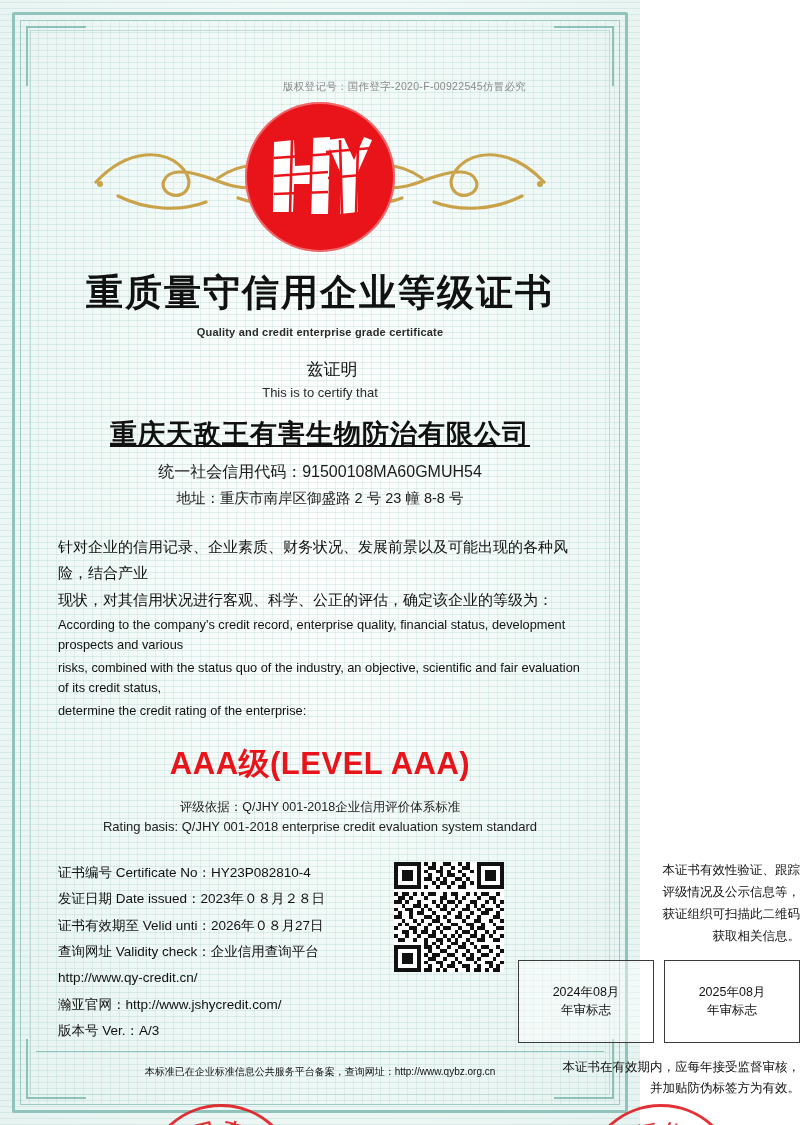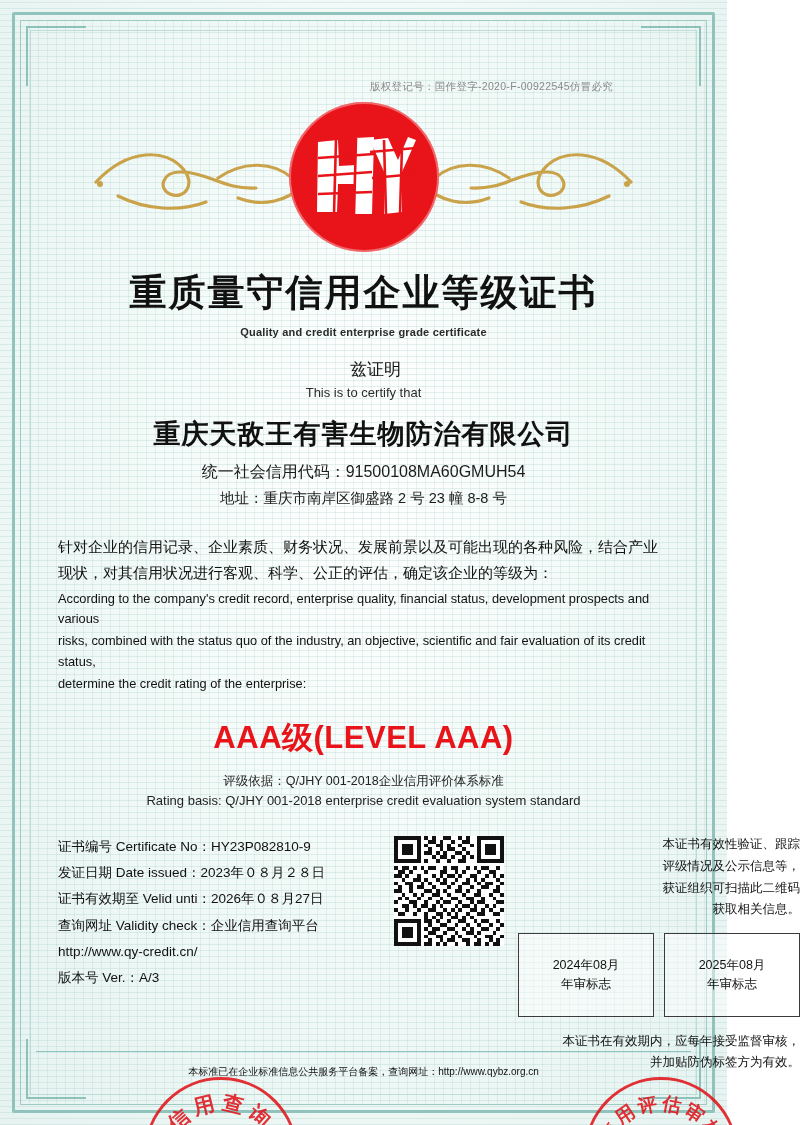--- a/index.html
+++ b/index.html
@@ -4,21 +4,21 @@
 <style>
   html,body{margin:0;padding:0;}
   body{
     width:800px;height:1125px;
     background:#ffffff;
     font-family:"Liberation Sans", sans-serif;
     overflow:hidden;
   }
   .cert{
     position:relative;
-    width:727px;height:1125px;
+    width:640px;height:1125px;
     box-sizing:border-box;
     background:
       repeating-linear-gradient(0deg, rgba(168,205,200,.30) 0px, rgba(168,205,200,.30) 1px, rgba(255,255,255,0) 1px, rgba(255,255,255,0) 6px),
       radial-gradient(ellipse at 50% 42%, #ffffff 0%, #f2faf8 45%, #e6f3f0 100%);
     padding:14px;
   }
   .border-outer{
     position:absolute;inset:12px;
     border:3px solid #8fc3bb;
     border-radius:2px;
@@ -73,21 +73,21 @@
     margin-top:10px;
     text-align:center;
   }
   .title-en{
     font-size:11px;color:#2a2a2a;margin-top:8px;letter-spacing:.2px;font-weight:bold;
   }
   .certify-cn{font-size:17px;color:#111;margin-top:20px;padding-left:24px;}
   .certify-en{font-size:13px;color:#2b2b2b;margin-top:4px;}
 
   .company{
-    font-size:27px;font-weight:bold;color:#111;margin-top:16px;letter-spacing:1px;
+    font-size:27px;font-weight:bold;color:#111;margin-top:16px;letter-spacing:1px;text-decoration:underline;
   }
   .code{font-size:16px;color:#1b1b1b;margin-top:10px;}
   .addr{font-size:14.5px;color:#1b1b1b;margin-top:6px;}
 
   .body-text{
     margin-top:26px;text-align:left;color:#111;
     font-size:15px;line-height:1.75;
   }
   .body-text .en{font-size:12.8px;line-height:1.6;color:#111;margin-top:2px;}
 
@@ -228,25 +228,26 @@
       <div class="en">determine the credit rating of the enterprise:</div>
     </div>
 
     <div class="level">AAA级(LEVEL AAA)</div>
 
     <div class="basis-cn">评级依据：Q/JHY 001-2018企业信用评价体系标准</div>
     <div class="basis-en">Rating basis: Q/JHY 001-2018 enterprise credit evaluation system standard</div>
 
     <div class="info-row">
       <div class="info-left">
-        <div>证书编号 Certificate No：HY23P082810-9</div>
+        <div>证书编号 Certificate No：HY23P082810-4</div>
         <div>发证日期 Date issued：2023年０８月２８日</div>
         <div>证书有效期至 Velid unti：2026年０８月27日</div>
         <div>查询网址 Validity check：企业信用查询平台</div>
         <div>http://www.qy-credit.cn/</div>
+        <div>瀚亚官网：http://www.jshycredit.com/</div>
         <div>版本号 Ver.：A/3</div>
       </div>
 
       <div class="qr">
         <svg width="110" height="110" viewBox="0 0 29 29" shape-rendering="crispEdges">
           <rect width="29" height="29" fill="#ffffff"></rect>
           <g fill="#111111">
             <rect x="0" y="0" width="7" height="1"></rect>
               <rect x="0" y="6" width="7" height="1"></rect>
             <rect x="0" y="0" width="1" height="7"></rect>

